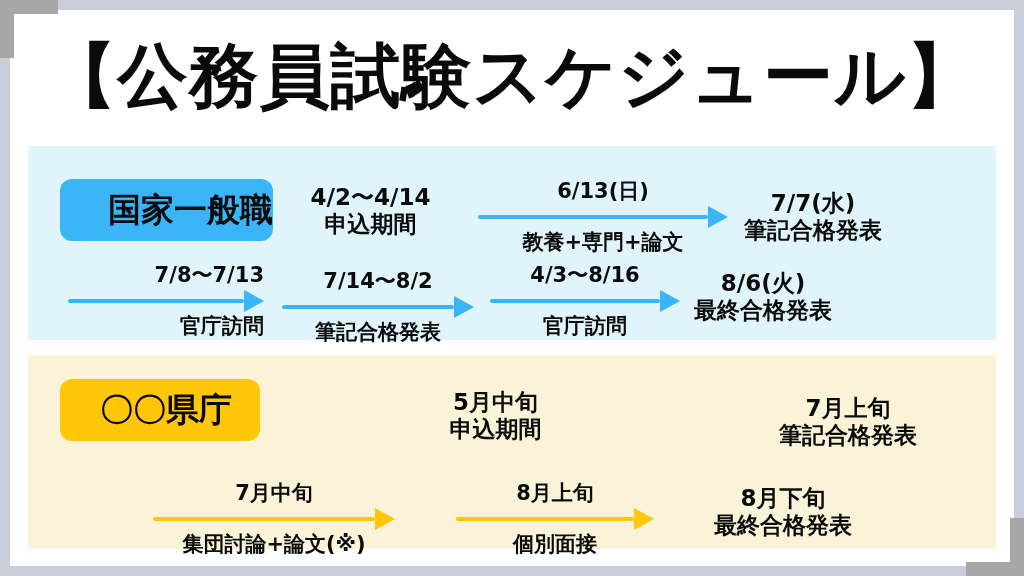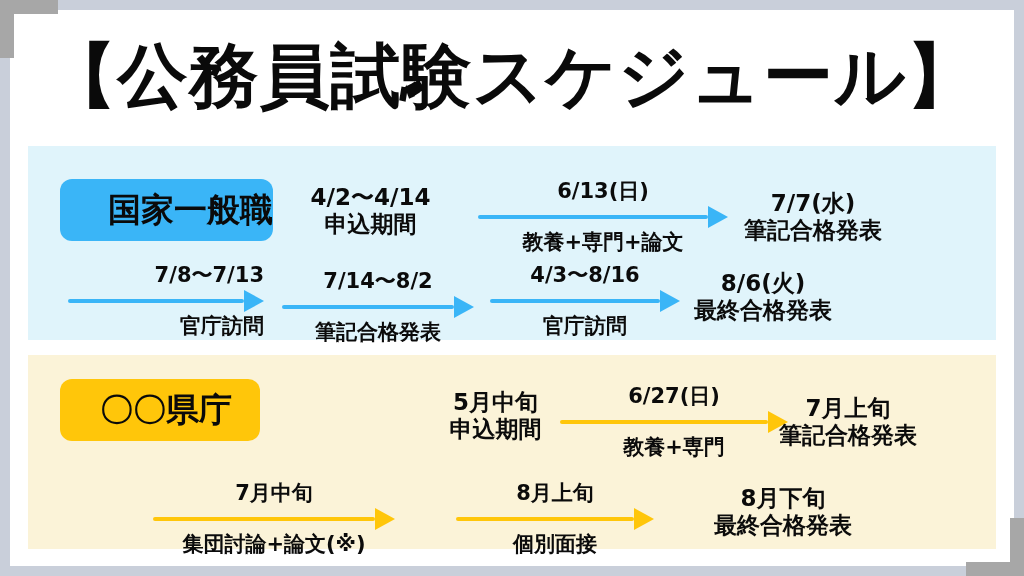--- a/index.html
+++ b/index.html
@@ -142,28 +142,20 @@
 
 <section class="panel yellow">
 
   <div class="badge yellow" style="left:32px; top:24px; width:200px; height:62px;padding-left:12px;">〇〇県庁</div>
 
   <div class="step" style="left:370px; top:34px; width:195px;">
     <div>5月中旬</div>
     <div>申込期間</div>
   </div>
 
-  <div class="arrow-step yellow" style="left:532px; top:28px; width:228px;">
-    <div>6/27(日)</div>
-    <div class="shaft">
-      <div class="line"></div>
-      <div class="head"></div>
-    </div>
-    <div>教養+専門</div>
-  </div>
 
   <div class="step" style="left:715px; top:40px; width:210px;">
     <div>7月上旬</div>
     <div>筆記合格発表</div>
   </div>
 
   <div class="arrow-step yellow" style="left:125px; top:125px; width:242px;">
     <div>7月中旬</div>
     <div class="shaft">
       <div class="line"></div>

